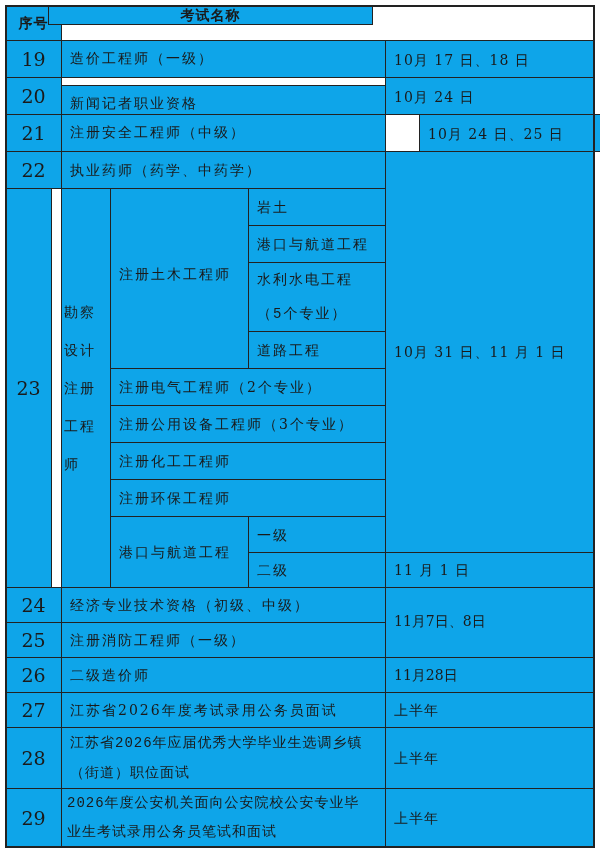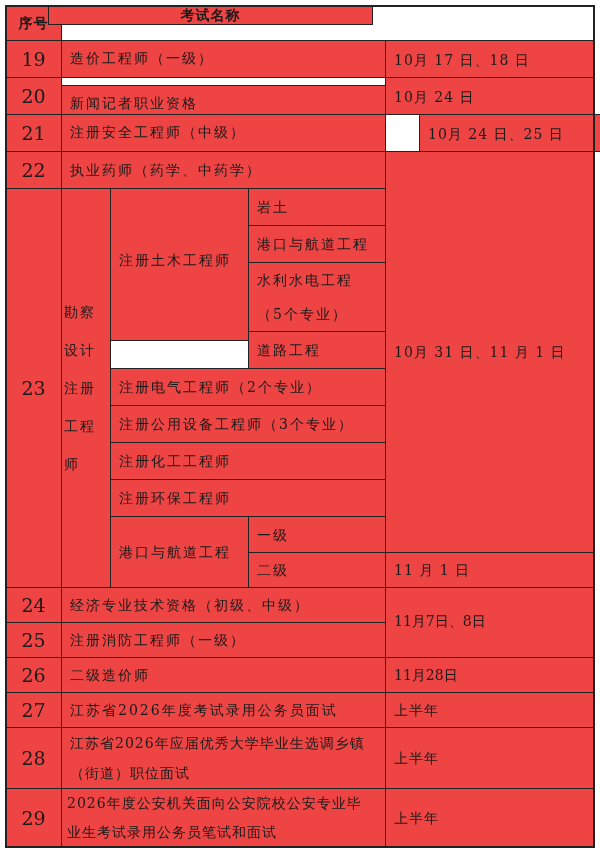--- a/index.html
+++ b/index.html
@@ -1,25 +1,25 @@
 <!DOCTYPE html>
 <html><head>
 <meta charset="utf-8">
 <style>
   html,body{margin:0;padding:0;background:#ffffff;}
   body{width:600px;height:856px;position:relative;overflow:hidden;
        font-family:"DejaVu Serif","Liberation Serif",serif;color:#1a1a1a;}
   .tbl{position:absolute;left:5px;top:5px;width:590px;height:843px;}
   .c{position:absolute;box-sizing:border-box;border:1px solid #222;
      display:flex;align-items:center;font-size:14px;letter-spacing:2px;
-     line-height:34px;padding-left:8px;background:#ef4444;}
+     line-height:34px;padding-left:8px;background:#0ea5e9;}
   .hdr{justify-content:center;padding-left:0;font-family:"DejaVu Sans","Liberation Sans",sans-serif;
        font-weight:bold;font-size:14px;letter-spacing:1px;}
   .num{justify-content:center;padding-left:0;font-size:19px;letter-spacing:0;}
-  .ml{flex-direction:column;align-items:flex-start;justify-content:center;}
+  .ml{flex-direction:column;align-items:flex-start;justify-content:center;font-family:Liberation Mono, monospace;}
   .ml span{display:block;}
   .vt{flex-direction:column;align-items:flex-start;justify-content:center;line-height:38px;}
   .date{letter-spacing:1px;}
   .outer{position:absolute;left:5px;top:5px;width:590px;height:843px;box-sizing:border-box;
          border:2px solid #222;pointer-events:none;}
 </style>
 </head>
 <body>
 
 <div class="tbl">
@@ -38,30 +38,30 @@
 
   <div class="c num" style="left:0;top:109px;width:57px;height:38px;">21</div>
   <div class="c" style="left:56px;top:109px;width:325px;height:38px;align-items:flex-start;">注册安全工程师（中级）</div>
   <div class="c date" style="left:380px;top:109px;width:210px;height:38px;align-items:flex-end;margin-left:34px;">10月 24 日、25 日</div>
 
   <div class="c num" style="left:0;top:146px;width:57px;height:38px;">22</div>
   <div class="c" style="left:56px;top:146px;width:325px;height:38px;">执业药师（药学、中药学）</div>
 
   <div class="c date" style="left:380px;top:146px;width:210px;height:402px;">10月 31 日、11 月 1 日</div>
 
-  <div class="c num" style="left:0;top:183px;width:57px;height:400px;">23</div>
+  <div class="c num" style="left:0;top:183px;width:47px;height:400px;">23</div>
   <div class="c vt" style="left:56px;top:183px;width:50px;height:400px;padding-left:2px;">
     <span>勘察</span>
     <span>设计</span>
     <span>注册</span>
     <span>工程</span>
     <span>师</span>
   </div>
 
-  <div class="c" style="left:105px;top:183px;width:139px;height:153px;padding-bottom:10px;">注册土木工程师</div>
+  <div class="c" style="left:105px;top:183px;width:139px;height:181px;padding-bottom:10px;">注册土木工程师</div>
   <div class="c" style="left:243px;top:183px;width:138px;height:38px;">岩土</div>
   <div class="c" style="left:243px;top:220px;width:138px;height:38px;">港口与航道工程</div>
   <div class="c ml" style="left:243px;top:257px;width:138px;height:70px;">
     <span>水利水电工程</span>
     <span>（5个专业）</span>
   </div>
   <div class="c" style="left:243px;top:326px;width:138px;height:38px;">道路工程</div>
 
   <div class="c" style="left:105px;top:363px;width:276px;height:38px;">注册电气工程师（2个专业）</div>
   <div class="c" style="left:105px;top:400px;width:276px;height:38px;">注册公用设备工程师（3个专业）</div>

